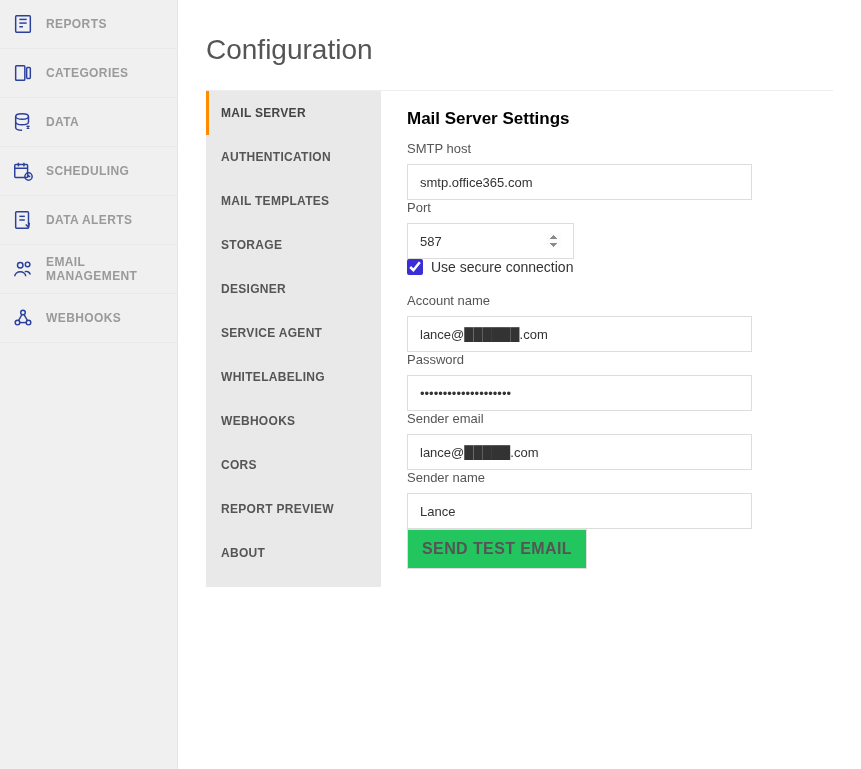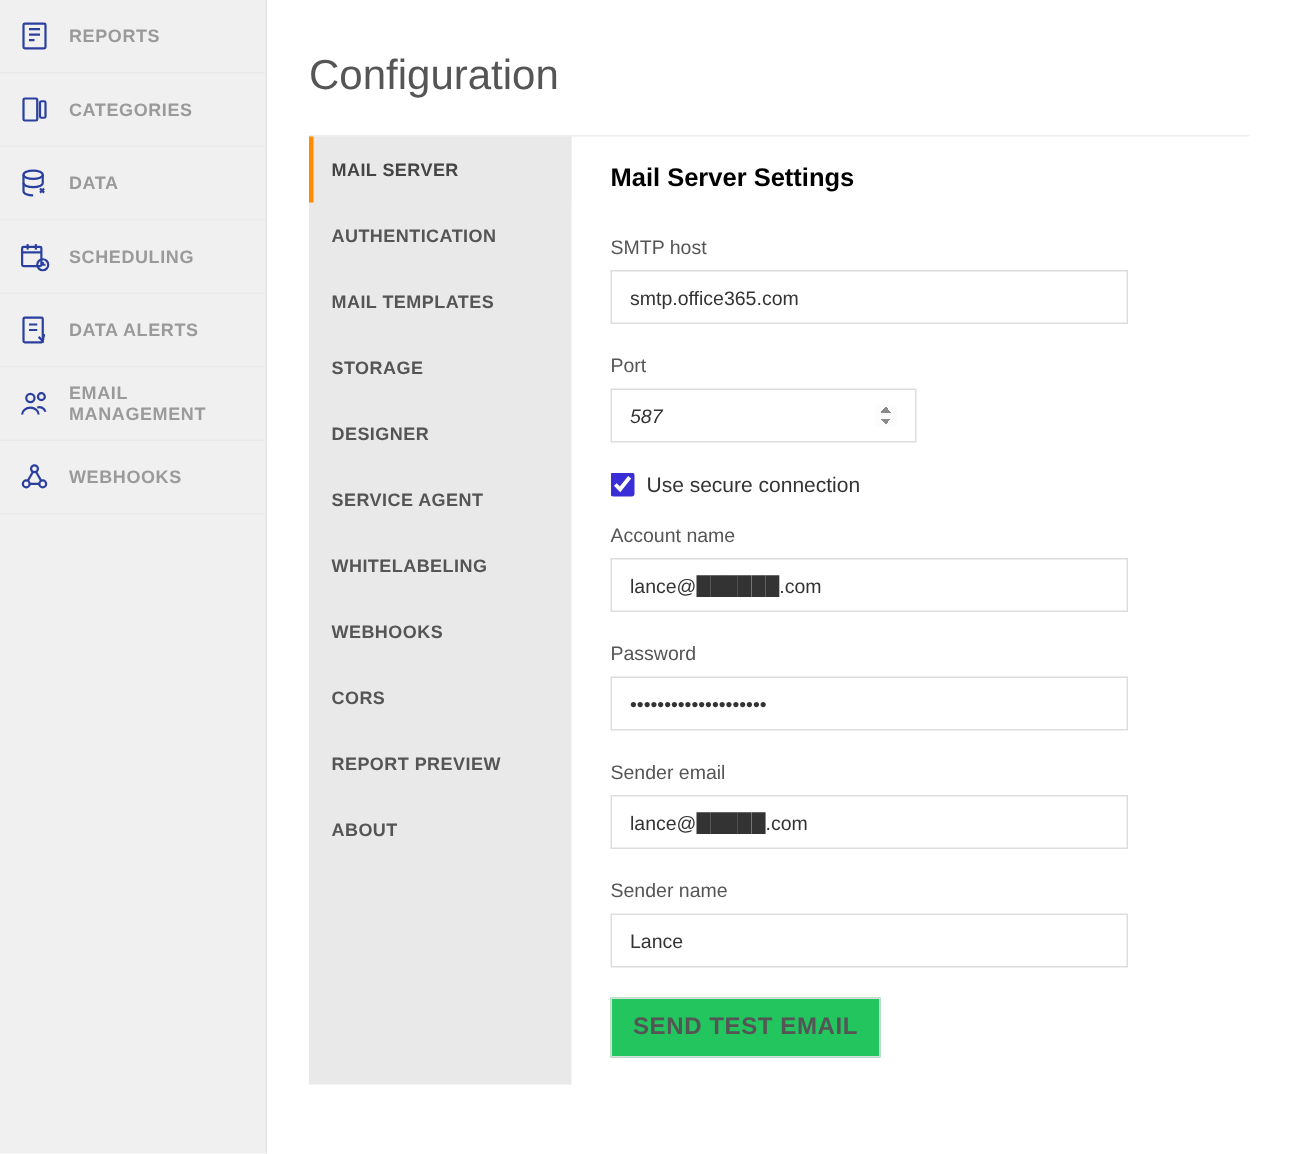--- a/index.html
+++ b/index.html
@@ -8,27 +8,27 @@
   .left-nav .nav-item { display: flex; align-items: center; height: 49px; padding: 12px 12px; border-bottom: 1px solid #e9e9e9; cursor: pointer; }
   .left-nav .nav-item .icon { width: 22px; height: 22px; margin-right: 12px; display:flex;align-items:center;justify-content:center;}
   .left-nav .nav-item .label { color: #9a9a9a; font-size: 12px; font-weight: bold; letter-spacing: 0.4px; }
   .main { position: absolute; left: 178px; top: 0; right: 0; bottom: 0; padding: 0 28px; }
   .page-title { font-size: 28px; color: #555; font-weight: 400; margin: 34px 0 24px 0; }
   .config-area { display: flex; border-top: 1px solid #eee; }
   .subnav { width: 175px; background: #e9e9e9; border-left: 3px solid transparent; }
   .subnav .subnav-item { padding: 15px 12px; font-size: 12px; font-weight: bold; color: #555; letter-spacing: 0.3px; cursor: pointer; }
   .subnav .subnav-item.active { background: #e9e9e9; border-left: 3px solid #ff8c00; margin-left: -3px; color:#444;}
   .panel { flex: 1; padding: 18px 26px; }
-  .panel-title { font-size: 17px; font-weight: bold; color: #000; margin-bottom: 28px; }
-  .field { margin-bottom: 20px; }
+  .panel-title { font-size: 17px; font-weight: bold; color: #000; margin-bottom: 12px; }
+  .field { }
   .field label.fl { display:block; color: #555; font-size: 13px; margin-bottom: 8px; }
   .field input[type=text], .field input[type=password], .field input[type=number] {
     width: 345px; height: 36px; border: 1px solid #ddd; padding: 0 12px; font-size: 13px; color:#333; background:#fff;
   }
-  .field.port input { width: 204px; font-style: italic; }
+  .field.port input { width: 167px; }
   .check-row { display:flex; align-items:center; margin-bottom: 18px; }
   .check-row input { width:16px; height:16px; accent-color:#3a2fd6; margin-right:8px;}
   .check-row span { color:#333; font-size:14px; }
   .btn { display:inline-block; border:1px solid #ddd; background:#22c55e; padding:10px 14px; font-size:16px; font-weight:bold; color:#555; letter-spacing:0.4px; cursor:pointer;}
   .redact { background:#000; color:#000; }
   svg { display:block; }
   input[type=number]::-webkit-inner-spin-button { opacity:1; }
 </style>
 </head>
 <body>

